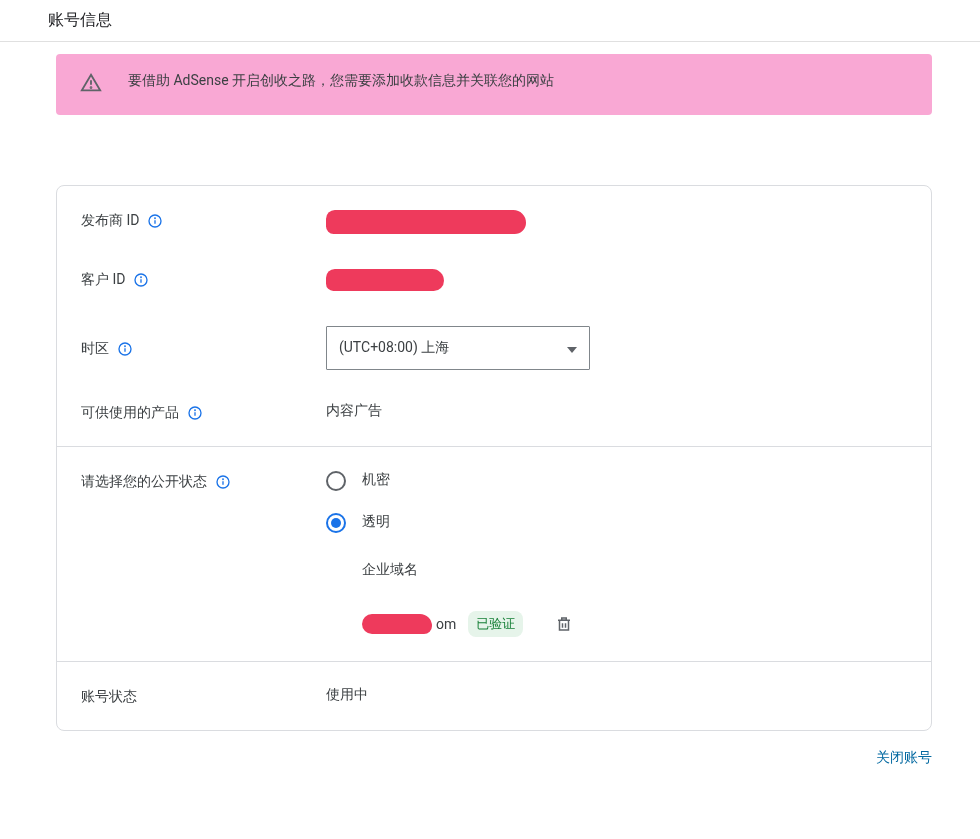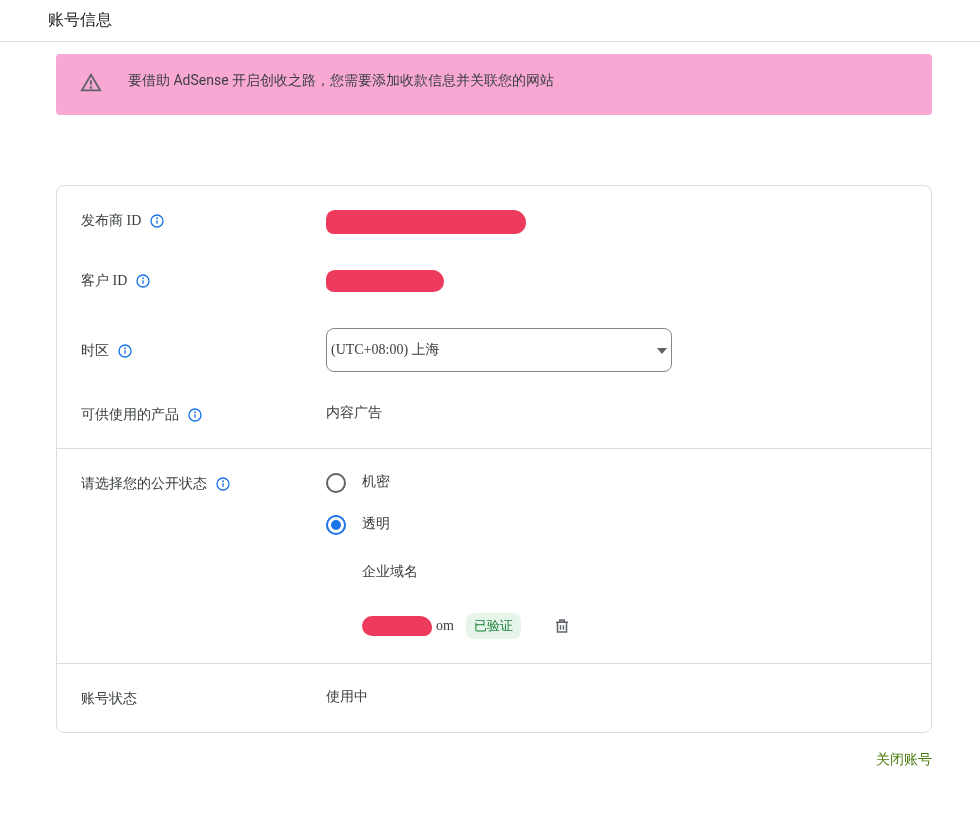--- a/index.html
+++ b/index.html
@@ -38,21 +38,20 @@
       flex-shrink: 0;
     }
     .alert-text {
       color: #3c4043;
       font-size: 14px;
     }
     .card {
       border: 1px solid #dadce0;
       border-radius: 8px;
       margin-top: 70px;
-      font-family: Liberation Serif, serif;
     }
     .card-section {
       padding: 24px 24px 24px 24px;
     }
     .card-divider {
       border-top: 1px solid #dadce0;
     }
     .field-row {
       display: flex;
       align-items: flex-start;
@@ -95,23 +94,23 @@
     .redact-2 {
       width: 118px;
       height: 22px;
       border-radius: 12px 16px 14px 10px;
     }
     .select-box {
       display: flex;
       align-items: center;
       justify-content: space-between;
       border: 1px solid #80868b;
-      border-radius: 8px;
-      padding: 12px 4px;
-      width: 346px;
+      border-radius: 1px;
+      padding: 12px 12px;
+      width: 264px;
       cursor: pointer;
     }
     .select-text {
       color: #3c4043;
     }
     .section-title {
       font-size: 14px;
       color: #3c4043;
       margin-bottom: 20px;
     }
@@ -200,21 +199,21 @@
     .delete-icon {
       cursor: pointer;
       margin-left: 20px;
       display: inline-flex;
     }
     .footer-link {
       text-align: right;
       margin-top: 18px;
     }
     .footer-link a {
-      color: #4d7c0f;
+      color: #0369a1;
       font-size: 14px;
       text-decoration: none;
       cursor: pointer;
     }
   </style>
 </head>
 <body>
 
 <div class="page-header">
   <div class="page-title">账号信息</div>

